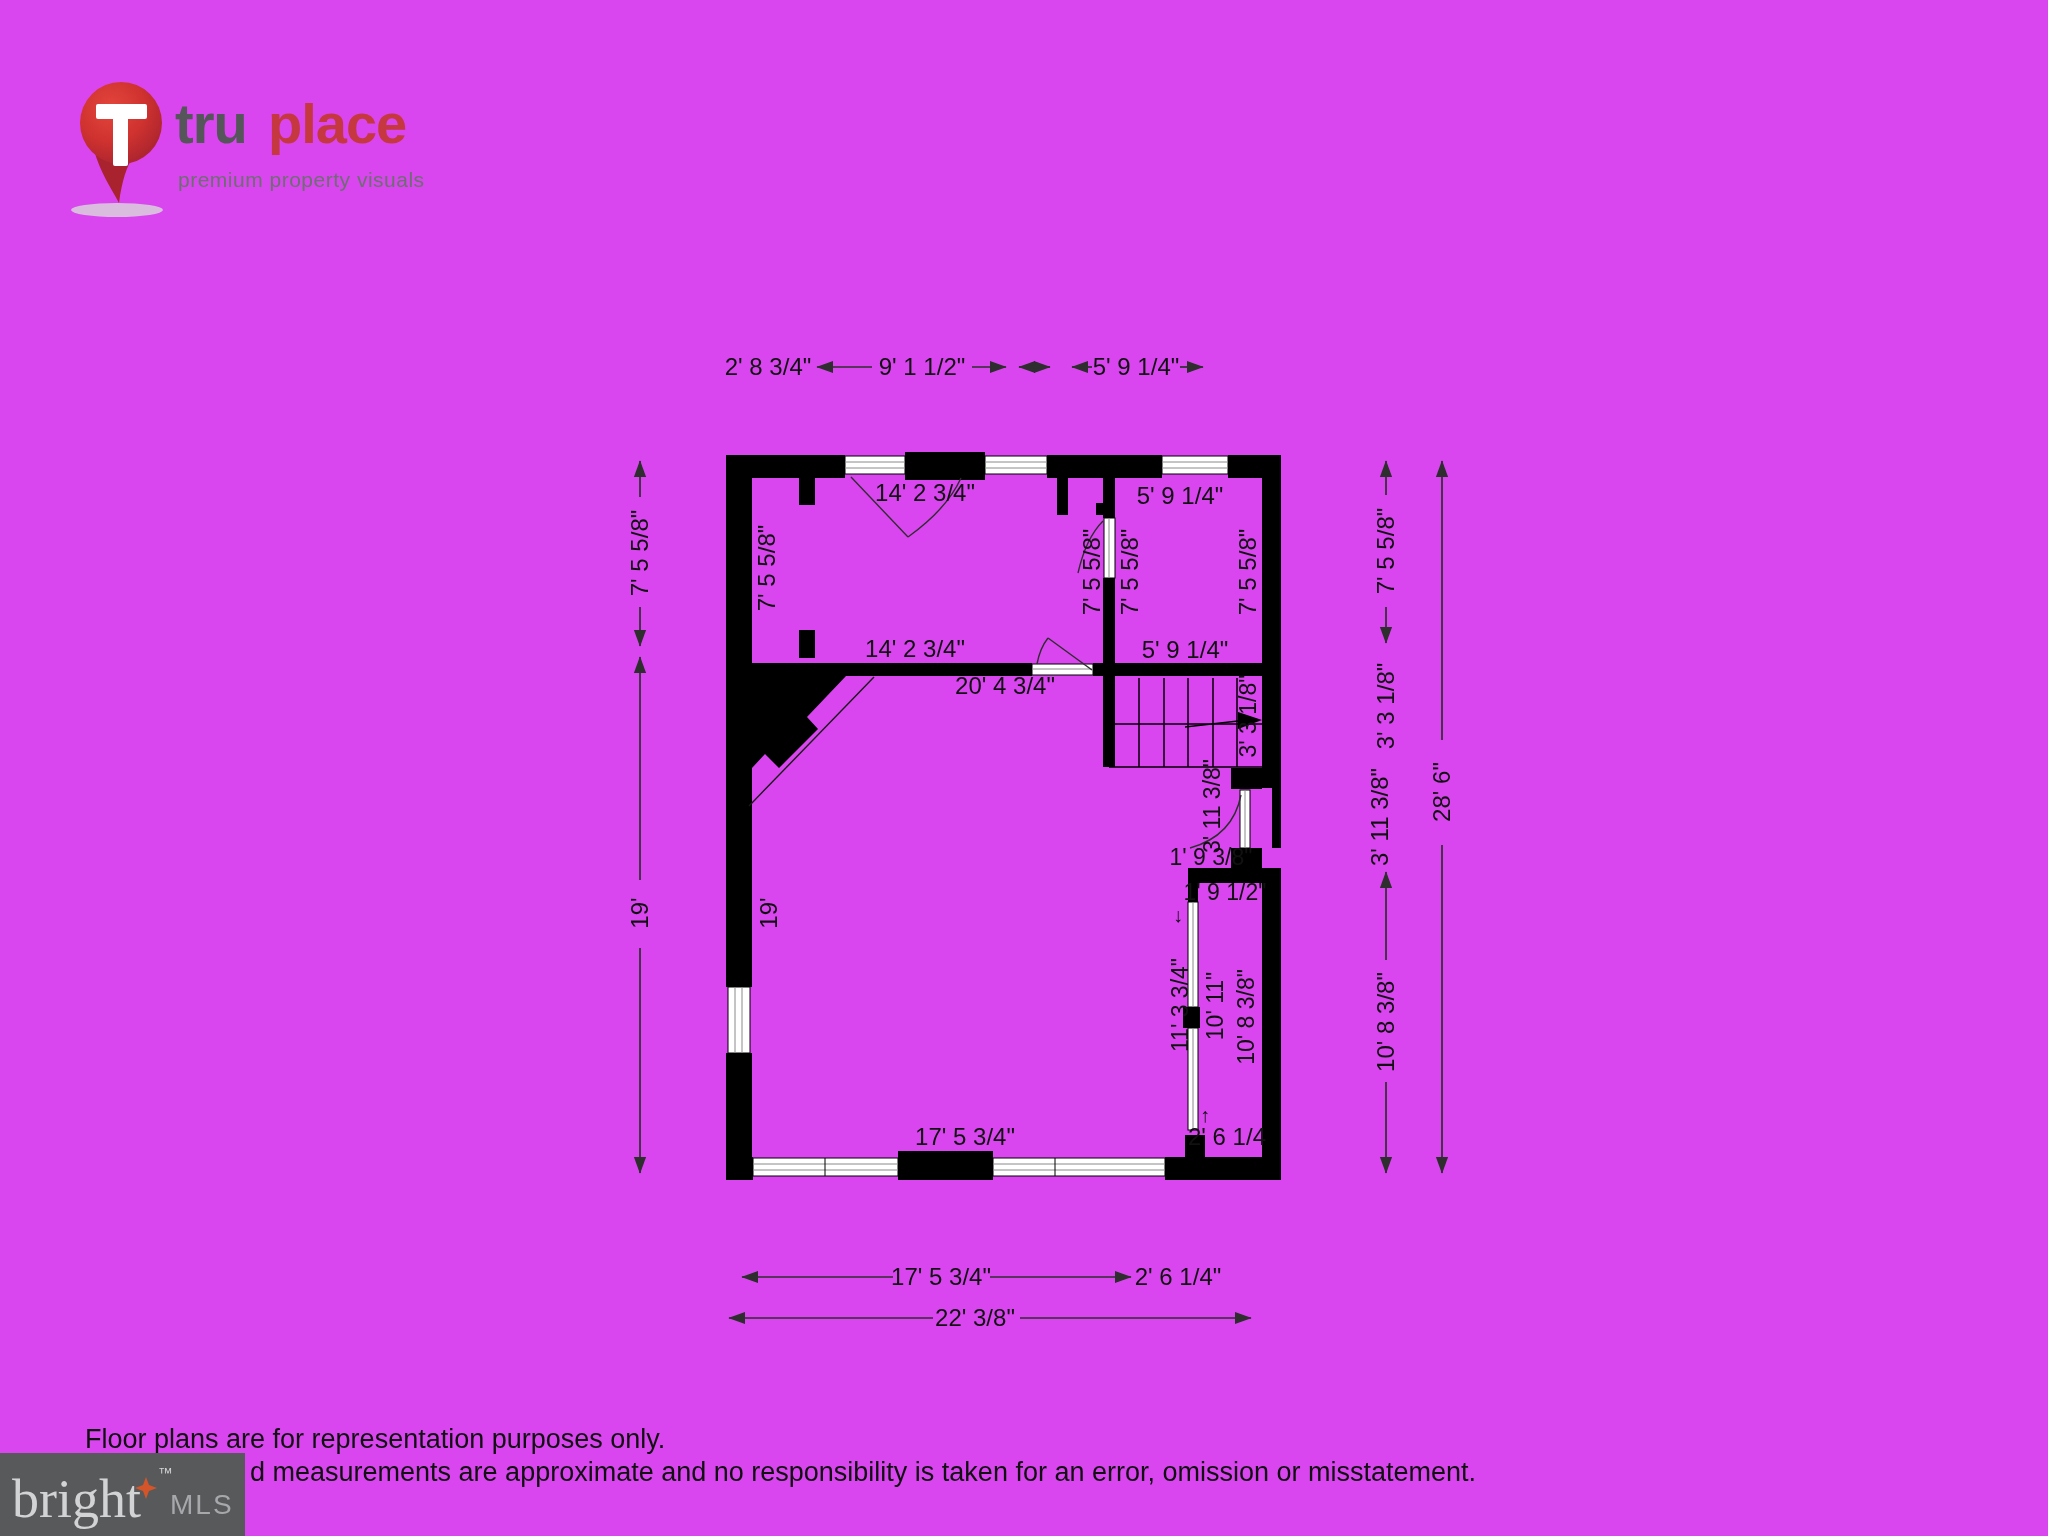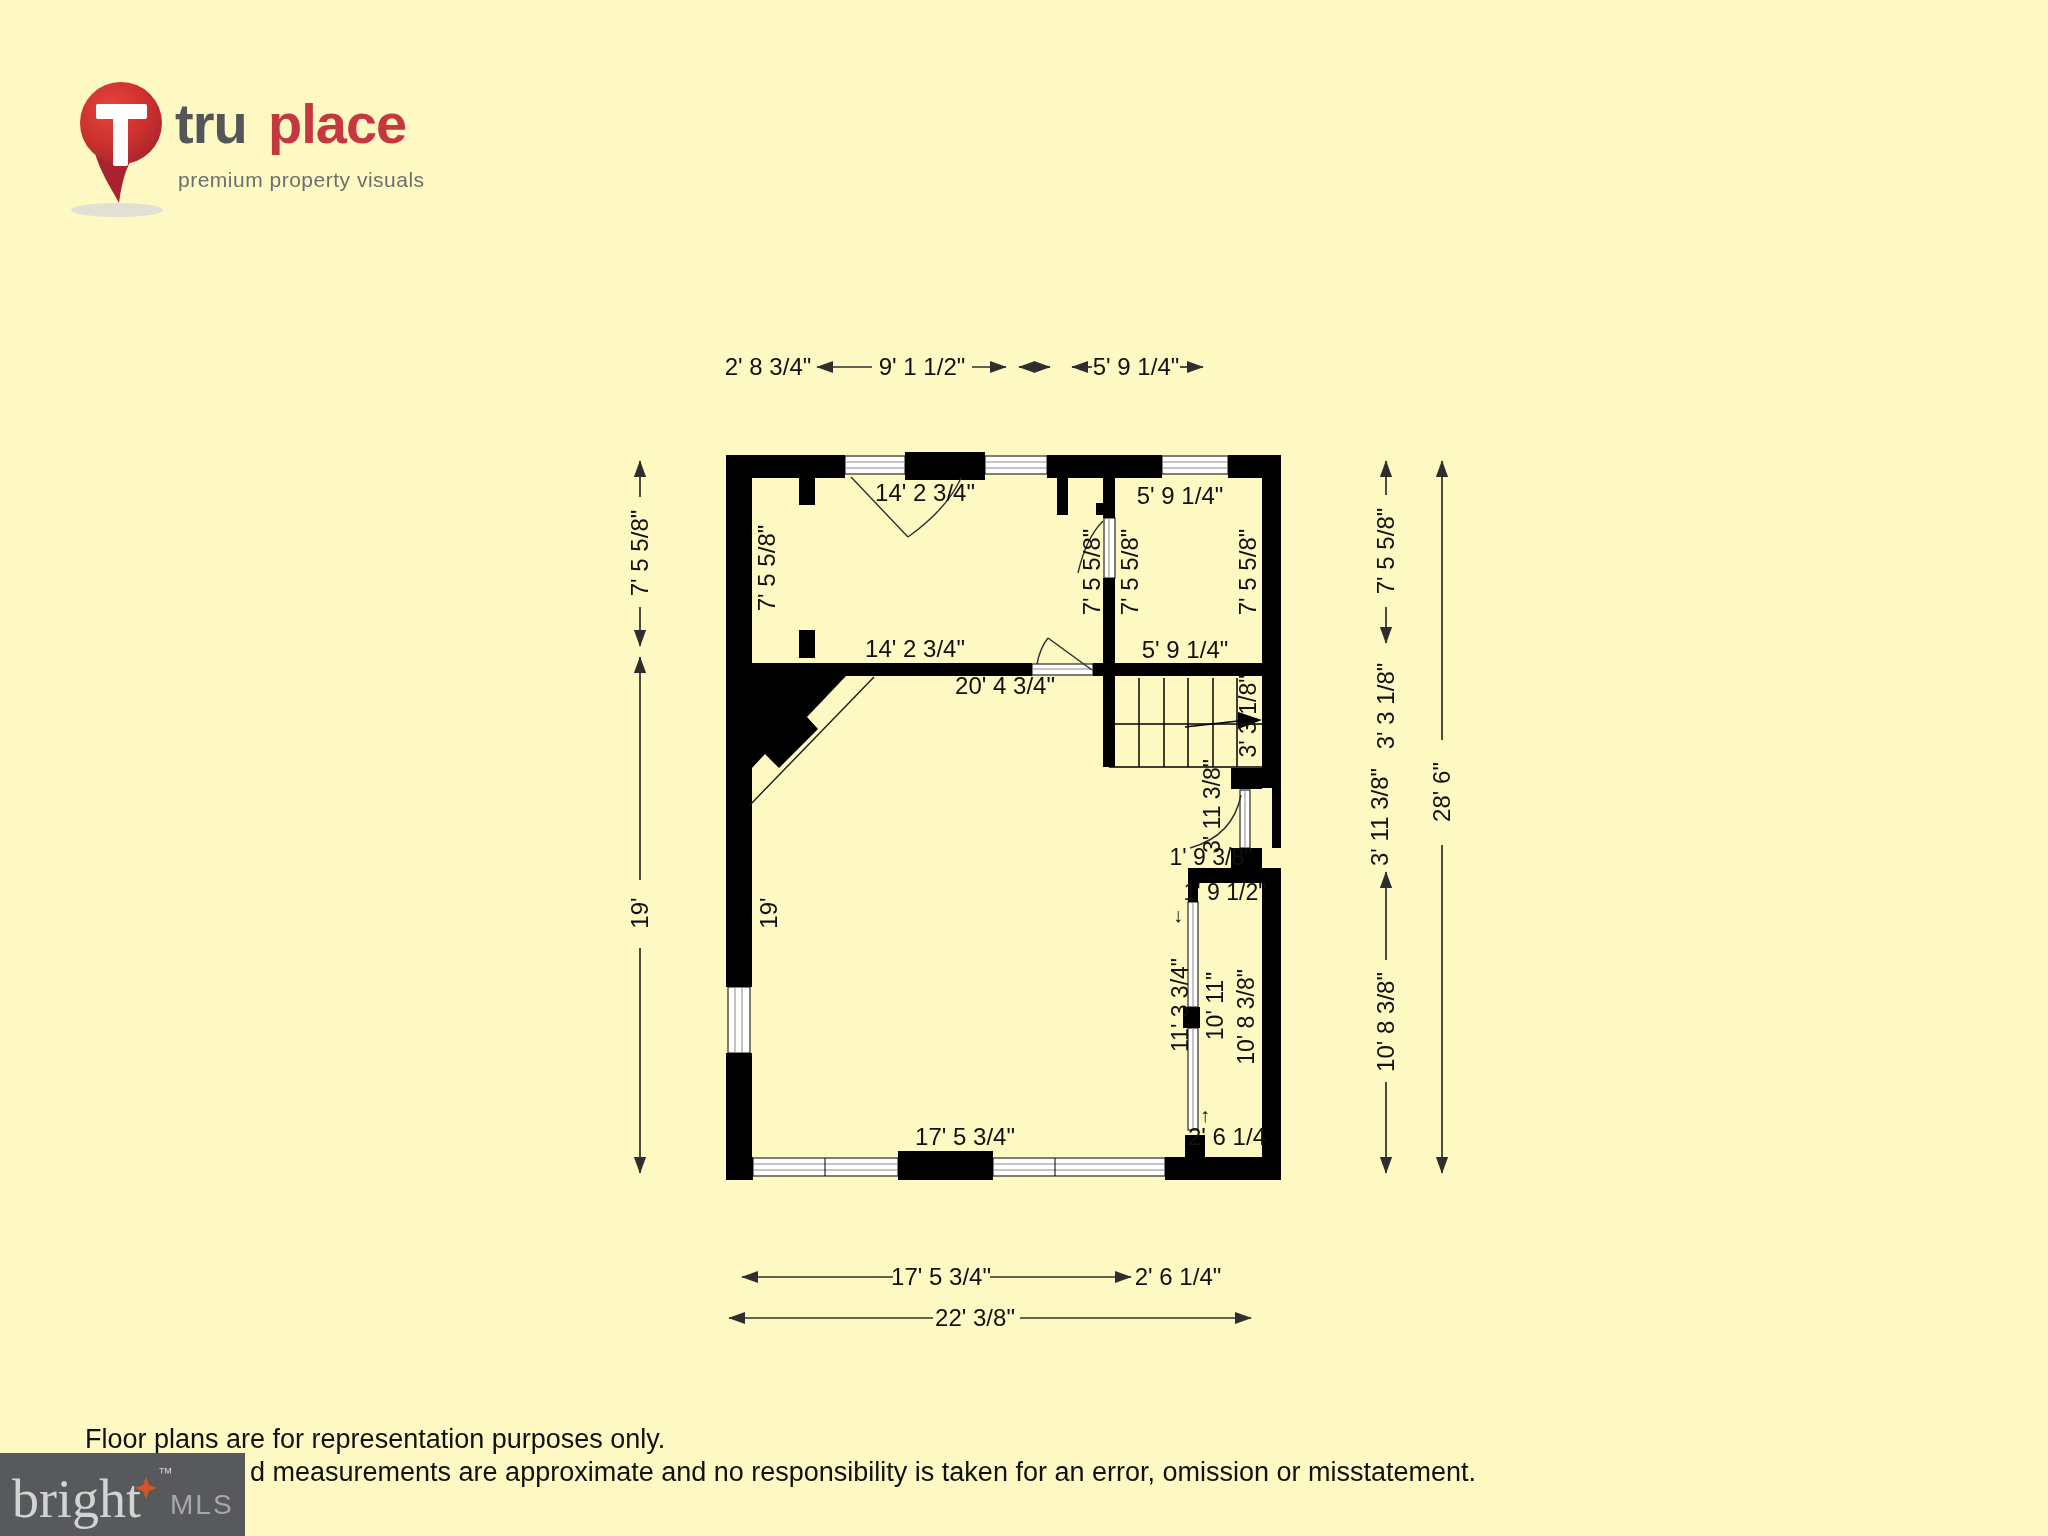--- a/index.html
+++ b/index.html
@@ -1,16 +1,16 @@
 <!DOCTYPE html>
 <html><head>
 <meta charset="utf-8">
 <style>
   html,body{margin:0;padding:0;background:#ffffff;}
-  .page{position:relative;width:2048px;height:1536px;background:#fef9c3;overflow:hidden;
+  .page{position:relative;width:2048px;height:1536px;background:#d946ef;overflow:hidden;
         font-family:"Liberation Sans",sans-serif;}
   svg text{font-family:"Liberation Sans",sans-serif;fill:#111;}
   .dim{font-size:24px;}
   .dimsmall{font-size:23px;}
   .room{font-size:24px;}
   .brand-tru{font-size:56px;font-weight:bold;fill:#55565a;letter-spacing:-1px;}
   .brand-place{font-size:56px;font-weight:bold;fill:#c63840;letter-spacing:-1px;}
   .brand-tag{font-size:21px;fill:#6d6e70;letter-spacing:0.5px;}
   .footer-text{font-size:27px;fill:#111;}
   .mls-name{font-family:"Liberation Serif",serif;font-size:54px;fill:#d1d3d4;}

